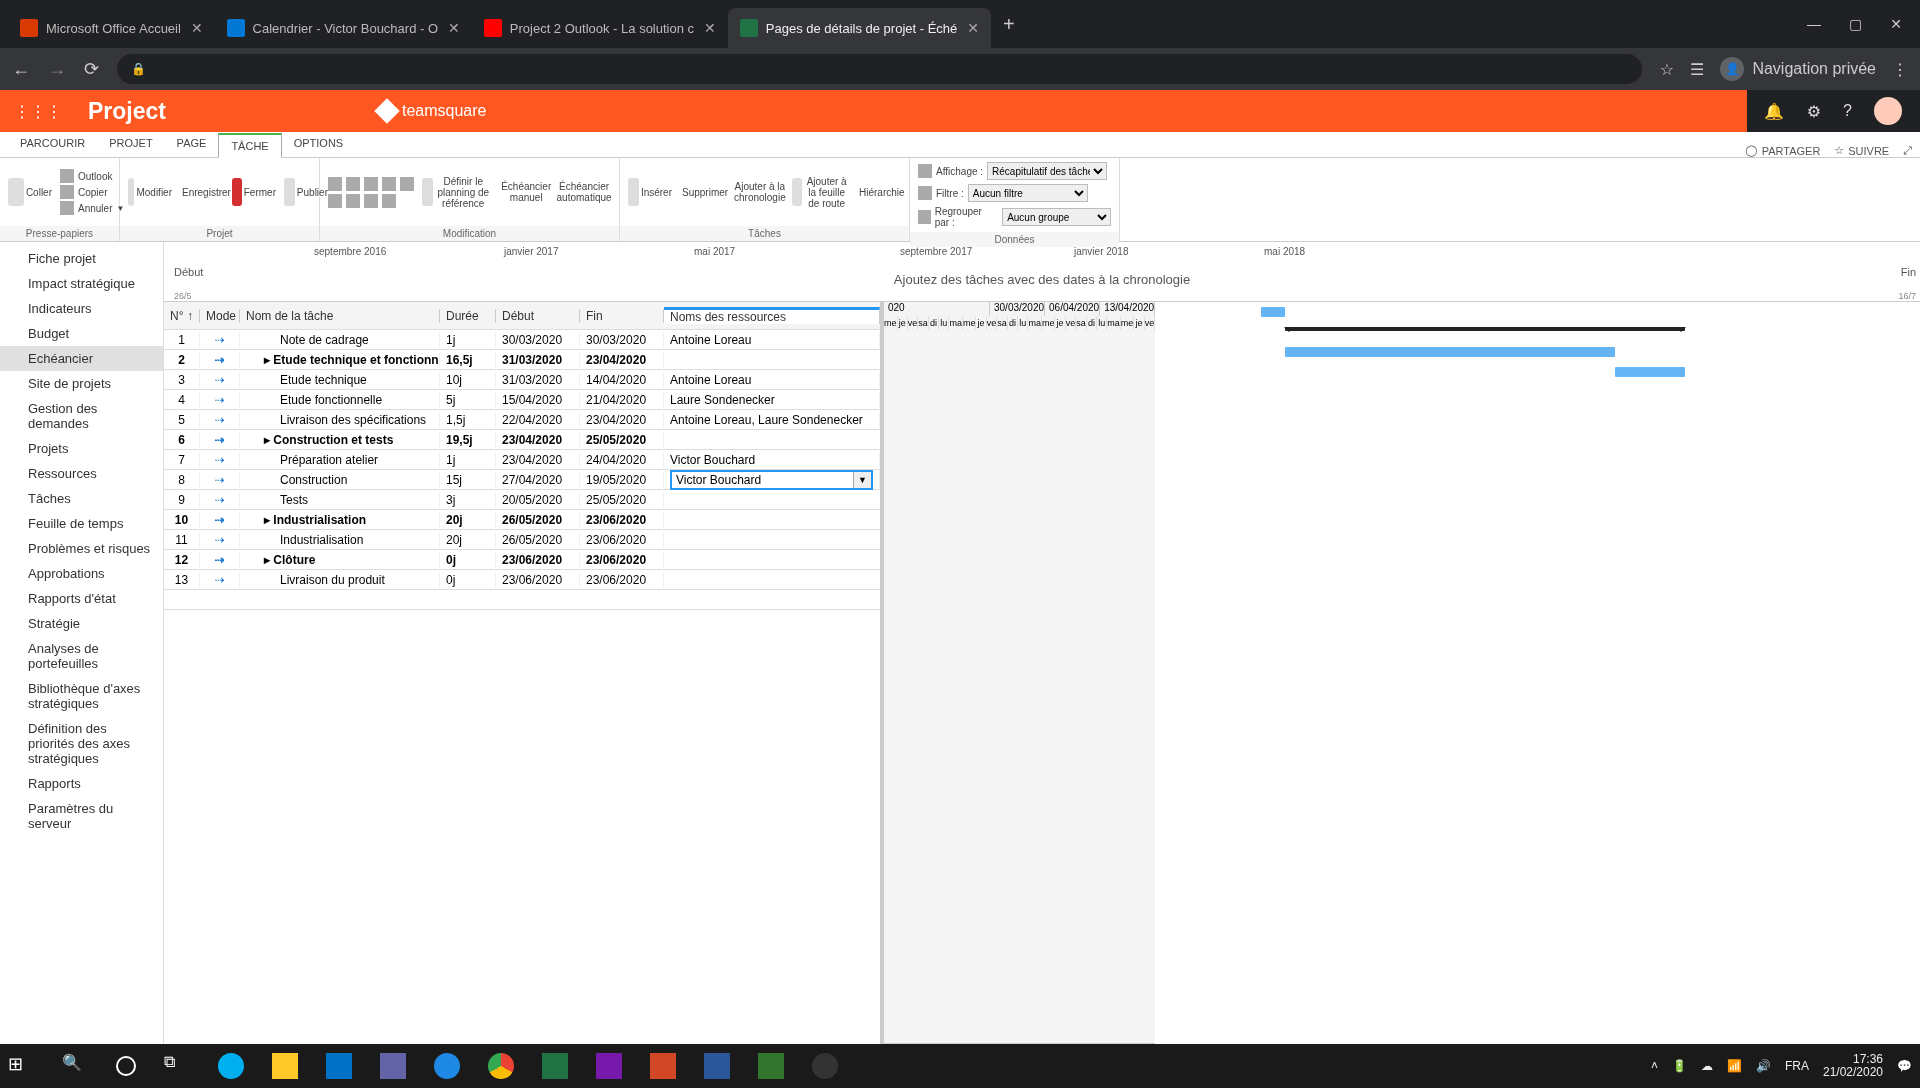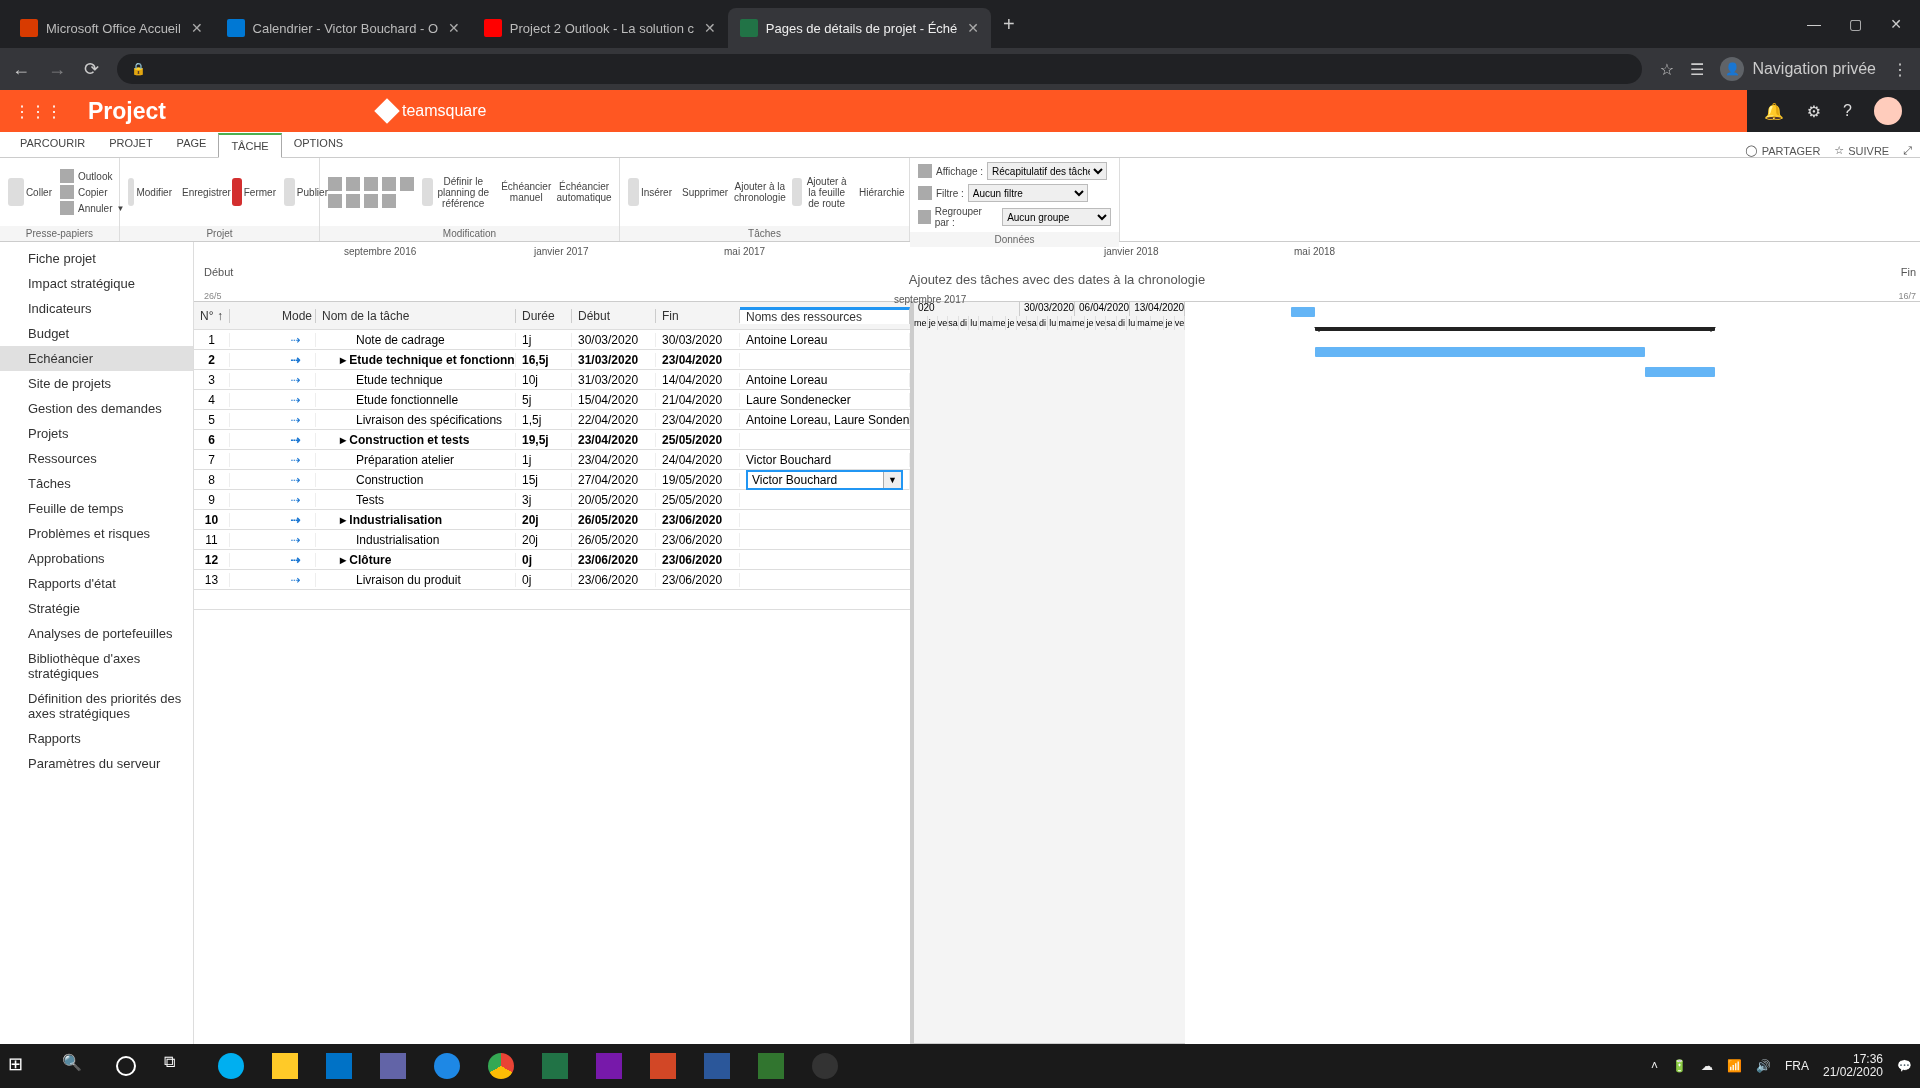--- a/index.html
+++ b/index.html
@@ -51,21 +51,21 @@
 .small-list { display: flex; flex-direction: column; gap: 2px; font-size: 10px; }
 .small-list div { display: flex; align-items: center; gap: 4px; }
 .sm-ico { width: 14px; height: 14px; background: #aaa; display: inline-block; }
 .data-row { display: flex; align-items: center; gap: 4px; font-size: 10px; }
 .data-select { border: 1px solid #bbb; font-size: 10px; height: 18px; width: 120px; }
 
 
 .main { display: flex; height: calc(100% - 48px - 42px - 42px - 26px - 84px - 44px); }
 
 
-.sidebar { width: 194px; background: #fff; border-right: 1px solid #ddd; font-size: 13px; color: #333; padding-top: 4px; }
+.sidebar { width: 164px; background: #fff; border-right: 1px solid #ddd; font-size: 13px; color: #333; padding-top: 4px; }
 .sidebar .item { padding: 5px 10px 5px 44px; cursor: pointer; }
 .sidebar .item.l1 { padding-left: 28px; }
 .sidebar .item.l0 { padding-left: 28px; }
 .sidebar .item.sel { background: #e0e0e0; font-weight: 500; }
 
 
 .content { flex: 1; display: flex; flex-direction: column; }
 .timeline-band { height: 60px; border-bottom: 1px solid #ccc; position: relative; font-size: 10px; color: #555; }
 .timeline-tick { position: absolute; top: 4px; }
 .timeline-hint { position: absolute; top: 30px; left: 50%; transform: translateX(-50%); font-size: 13px; color: #555; }
@@ -77,21 +77,21 @@
 .table-pane { width: 720px; border-right: 4px solid #ccc; display: flex; flex-direction: column; }
 .gantt-pane { flex: 1; display: flex; flex-direction: row; }
 
 
 .thead, .trow { display: flex; border-bottom: 1px solid #ddd; font-size: 12px; }
 .thead { background: #f4f4f4; height: 28px; align-items: center; color: #333; }
 .thead .cell { border-right: 1px solid #ccc; padding: 0 6px; }
 .trow { height: 20px; align-items: center; }
 .trow .cell { border-right: 1px solid #eee; padding: 0 6px; overflow: hidden; white-space: nowrap; }
 .cell.num { width: 36px; text-align: center; }
-.cell.mode { width: 40px; text-align: center; margin-left: 46px; }
+.cell.mode { width: 40px; text-align: center; }
 .cell.name { width: 200px; }
 .cell.dur { width: 56px; }
 .cell.deb { width: 84px; }
 .cell.fin { width: 84px; }
 .cell.res { flex: 1; }
 .trow.bold { font-weight: bold; }
 .mode-ico { color: #1976d2; font-size: 12px; }
 .indent1 { padding-left: 24px !important; }
 .indent2 { padding-left: 40px !important; }
 .res-cell-hdr { border-top: 3px solid #2196f3; background: #fff; }
@@ -348,21 +348,21 @@
       <div class="item l0">Rapports</div>
       <div class="item l0">Paramètres du serveur</div>
     </div>
   <div class="content">
     <div class="timeline-band">
       <div class="tl-start"><span>Début</span><span class="tl-sub">26/5</span></div>
       <div id="tl-ticks">
           <span class="timeline-tick" style="left: 150px;">septembre 2016</span>
           <span class="timeline-tick" style="left: 340px;">janvier 2017</span>
           <span class="timeline-tick" style="left: 530px;">mai 2017</span>
-          <span class="timeline-tick" style="left: 700px; margin-top: 48px;">septembre 2017</span>
+          <span class="timeline-tick" style="left: 736px;">septembre 2017</span>
           <span class="timeline-tick" style="left: 910px;">janvier 2018</span>
           <span class="timeline-tick" style="left: 1100px;">mai 2018</span>
         </div>
       <div class="timeline-hint">Ajoutez des tâches avec des dates à la chronologie</div>
       <div class="tl-end"><span>Fin</span><span class="tl-sub">16/7</span></div>
     </div>
     <div class="split">
       <div class="table-pane">
         <div class="thead">
           <div class="cell num"><span>N°</span> ↑</div>

